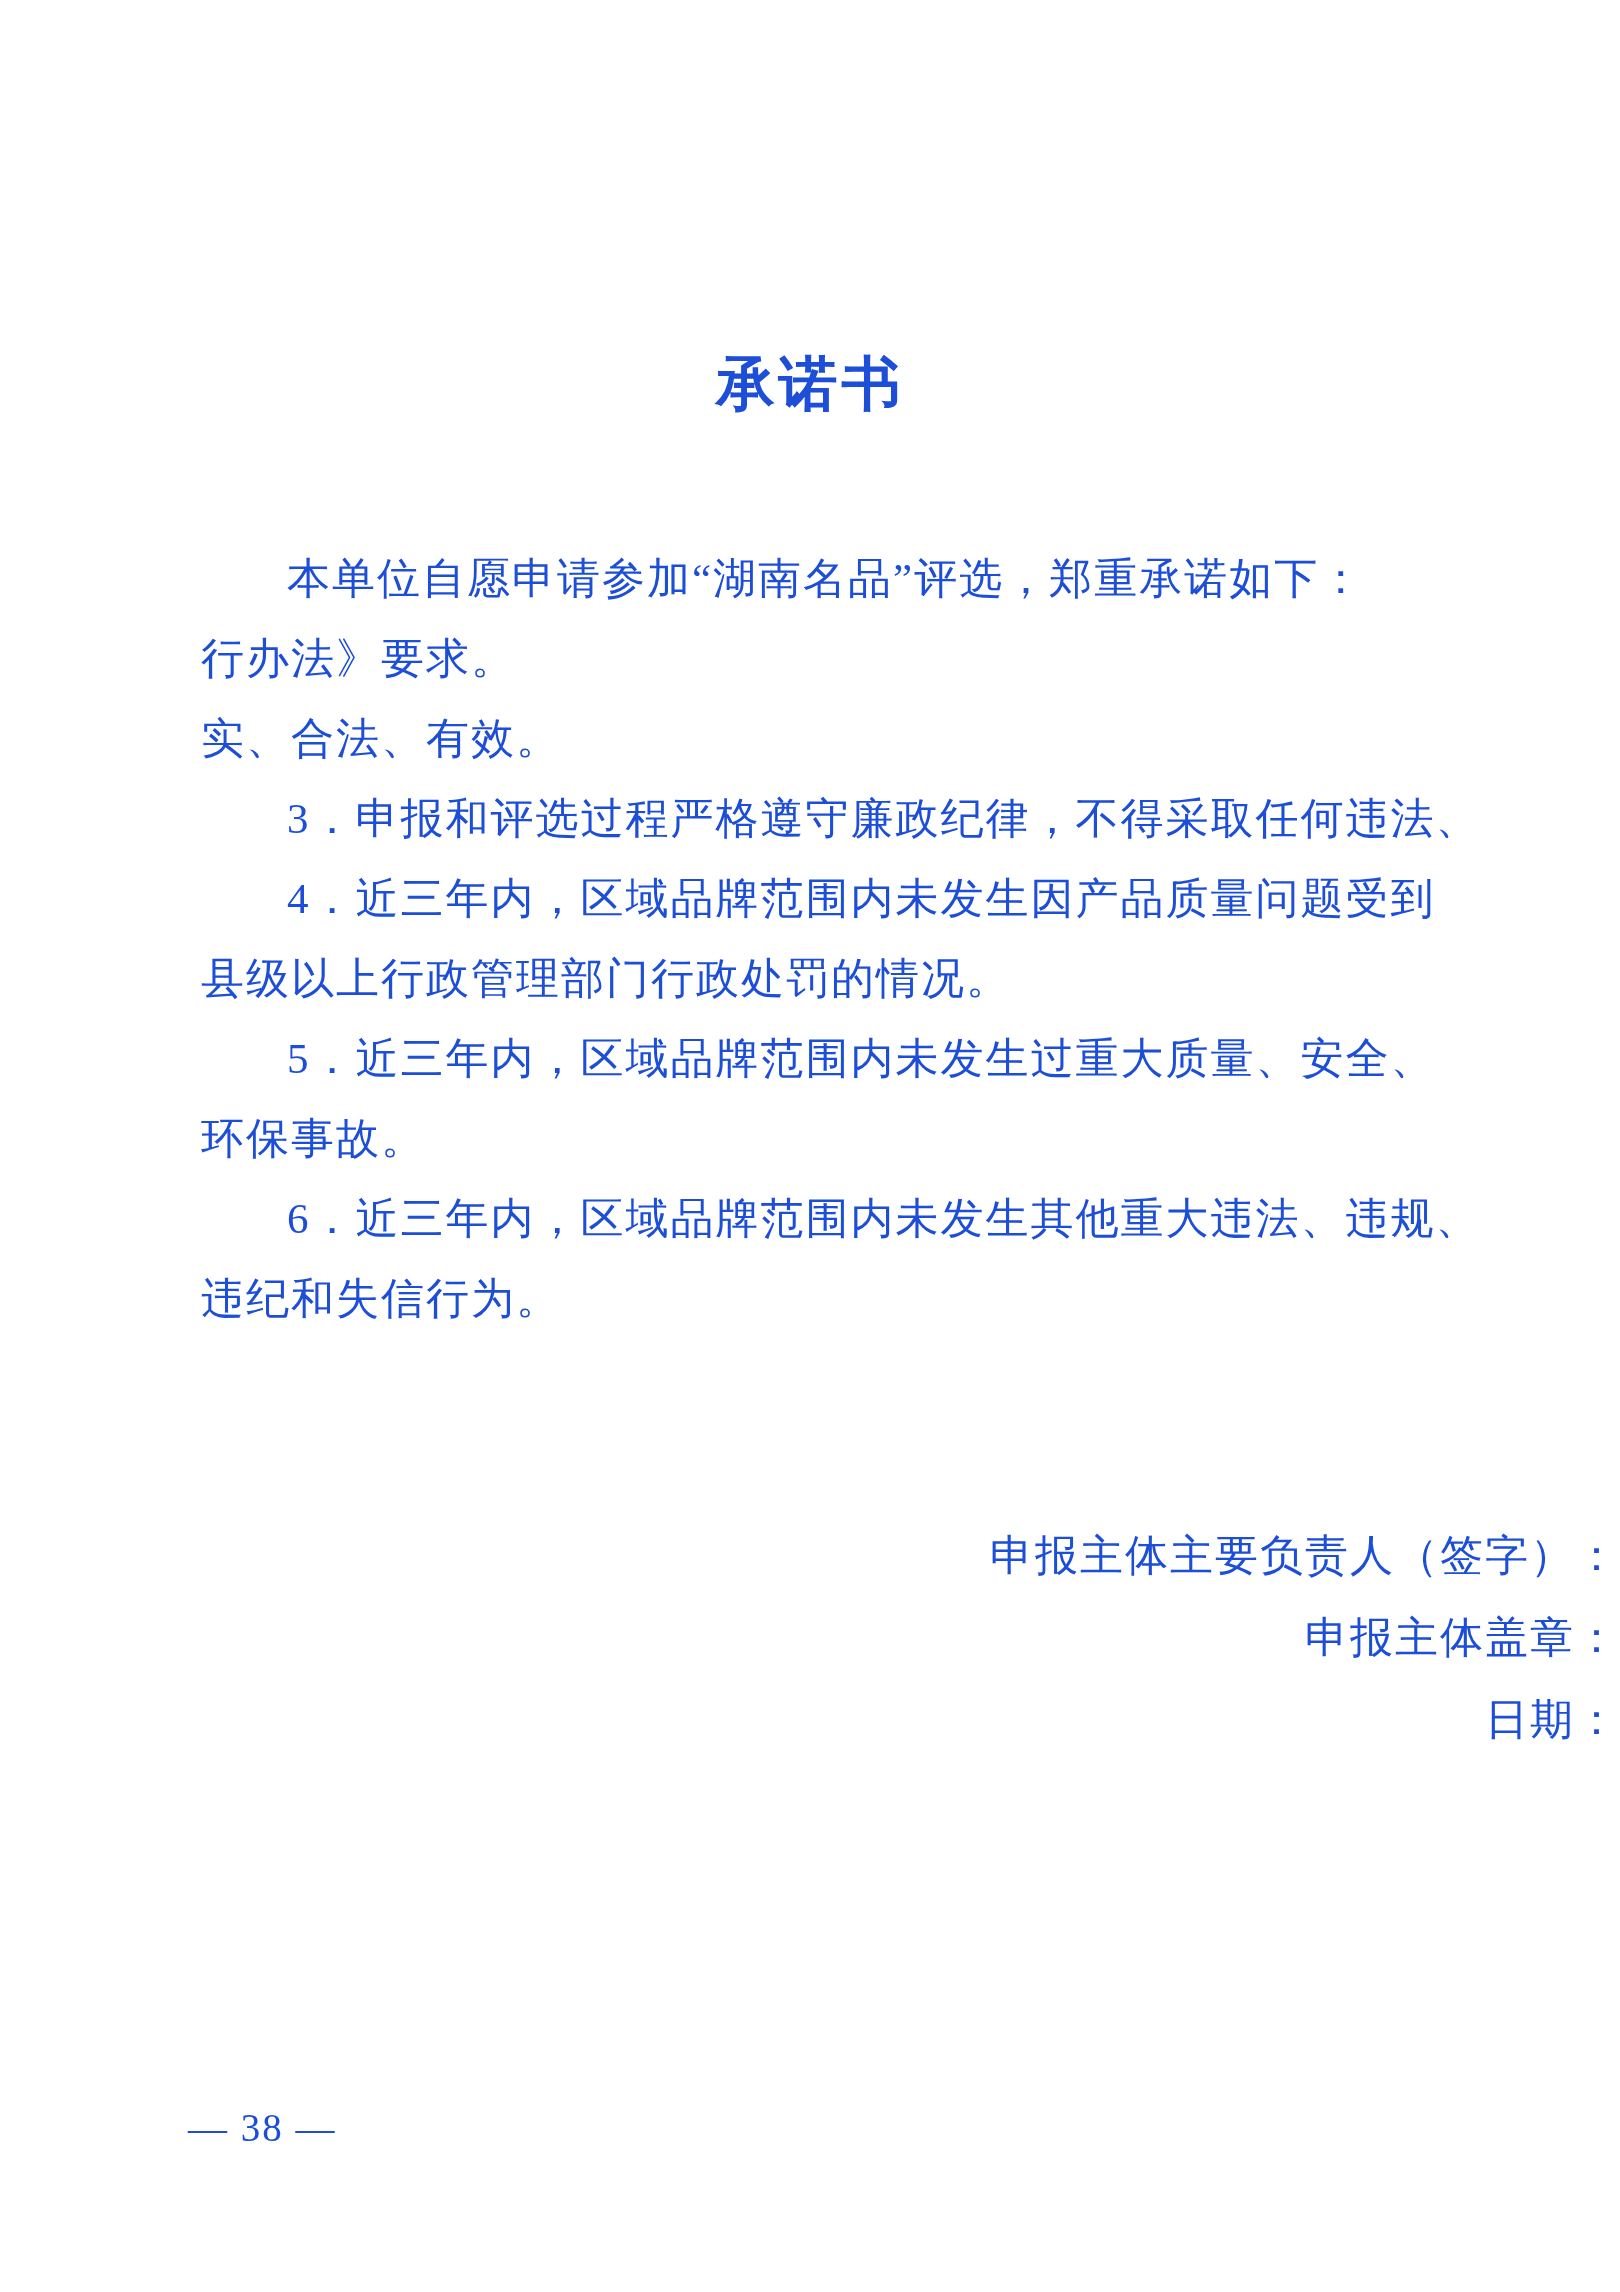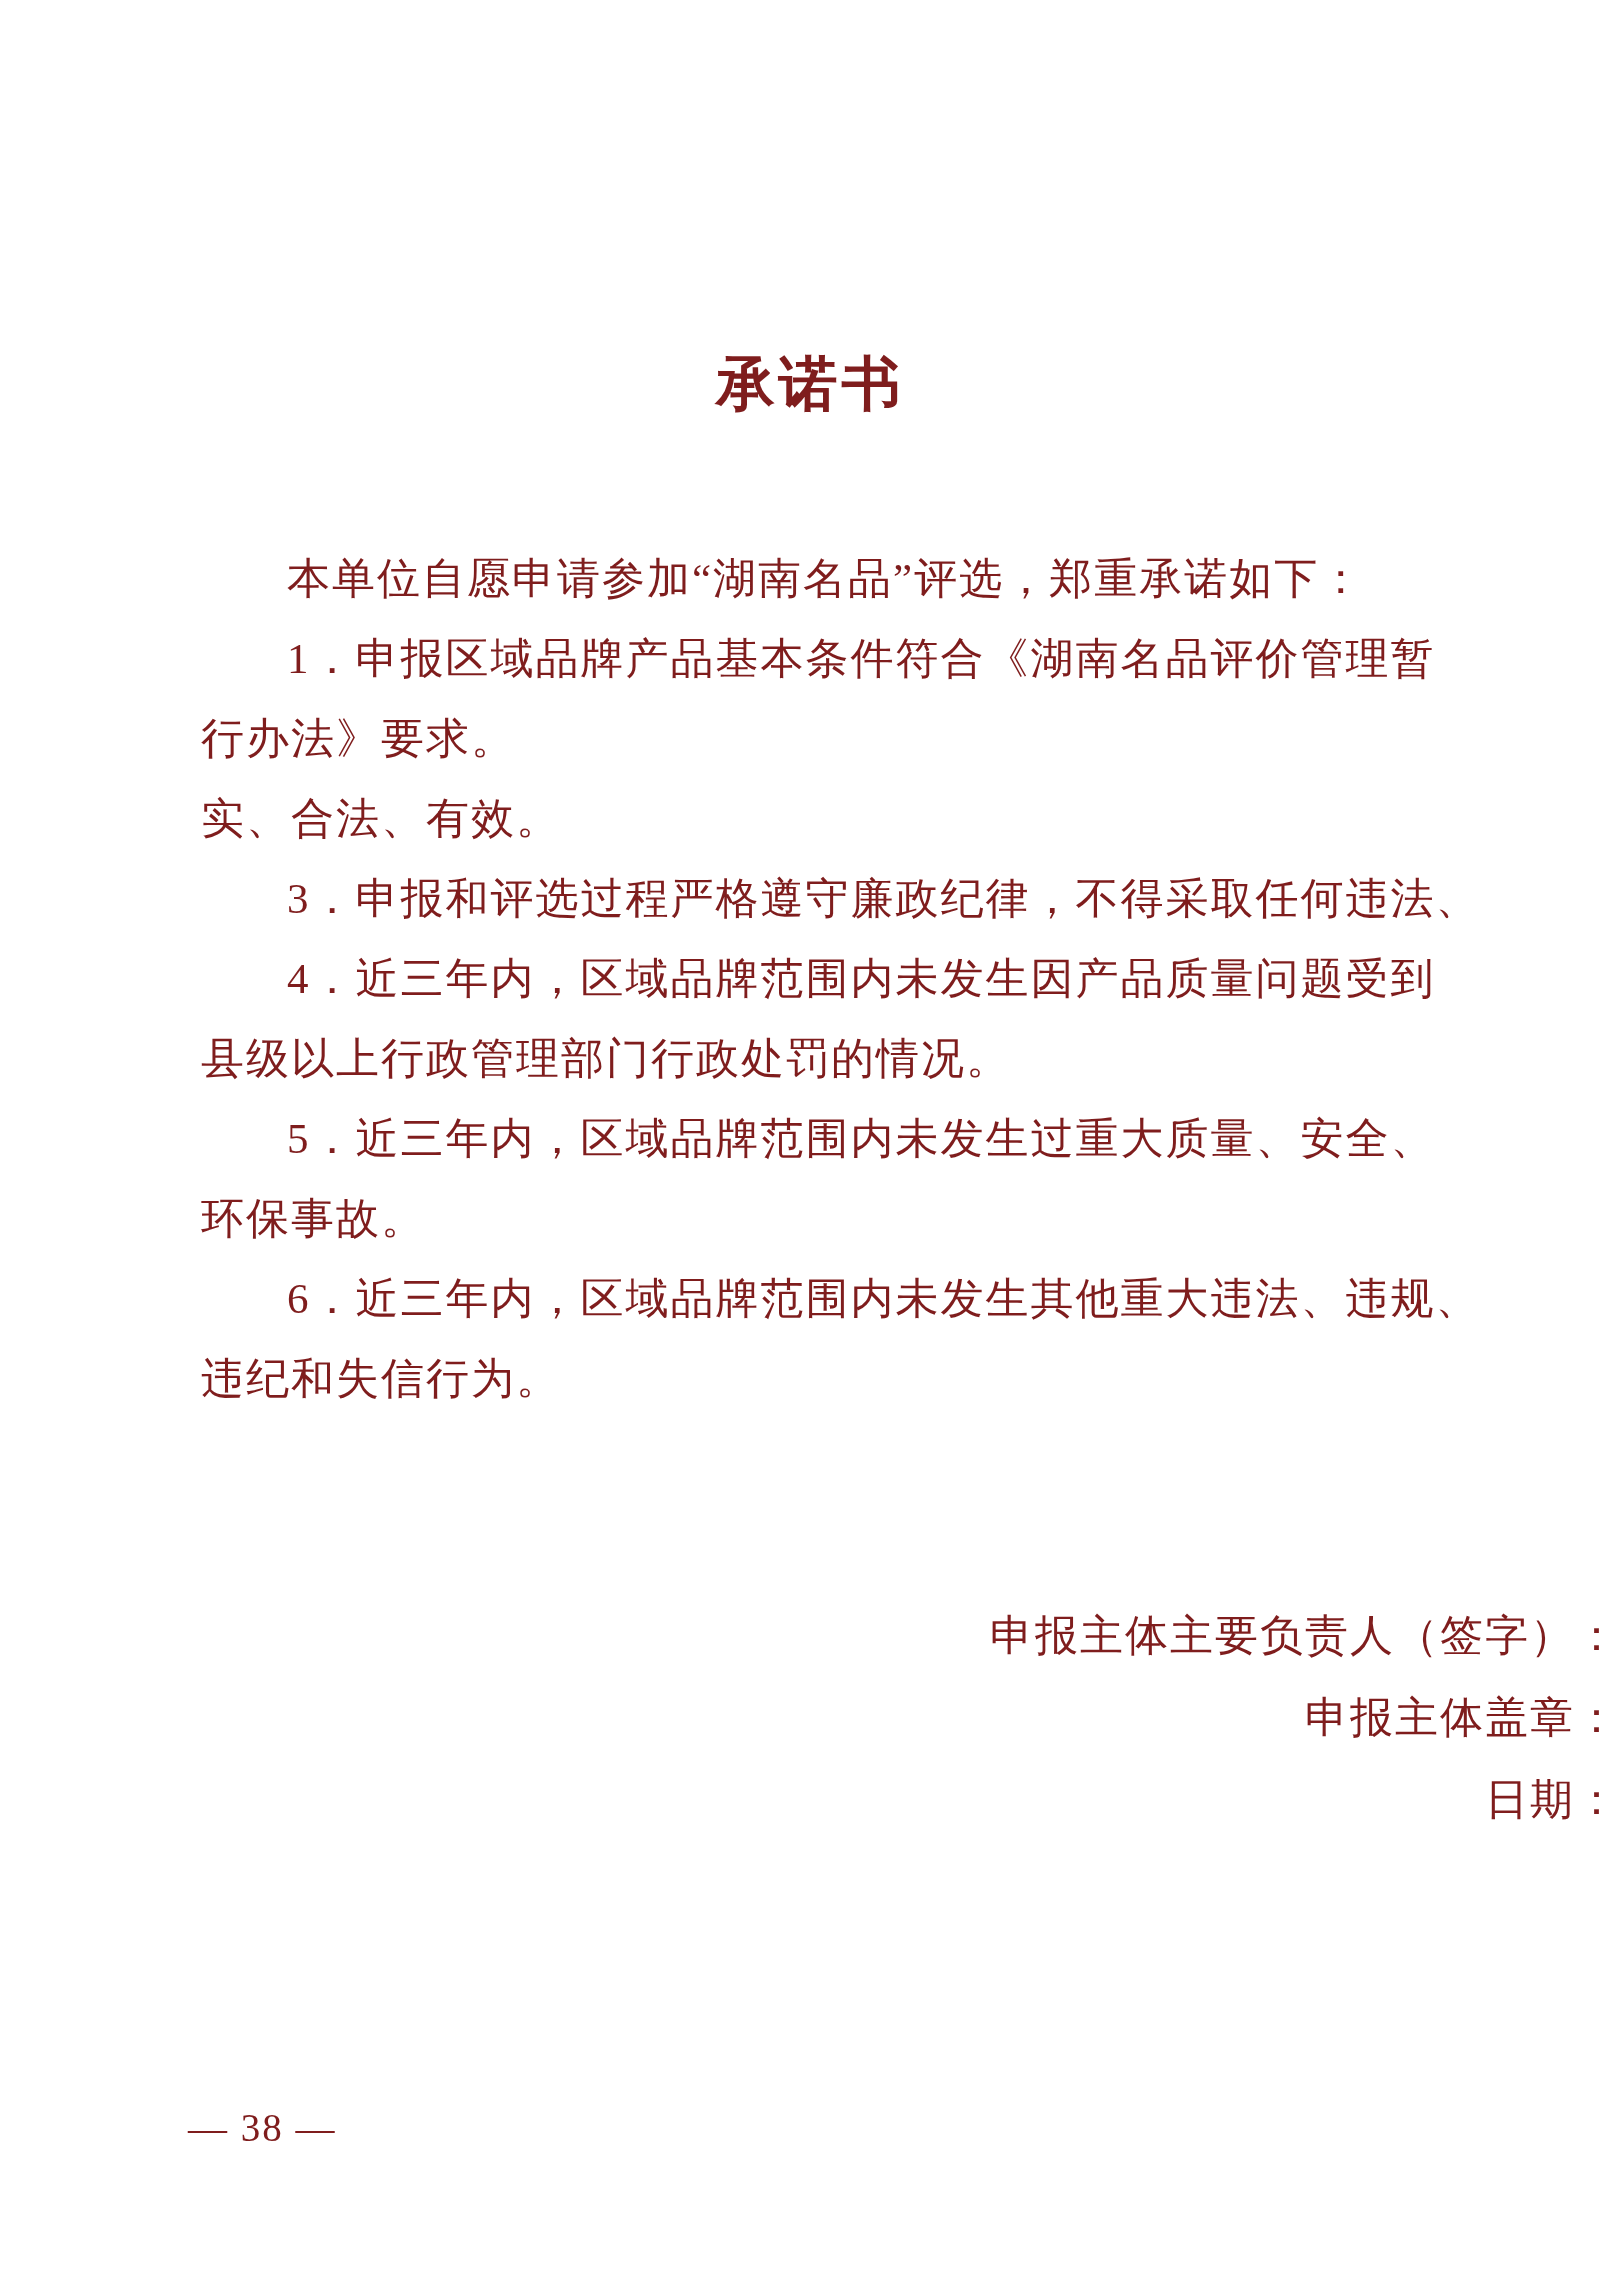--- a/index.html
+++ b/index.html
@@ -6,21 +6,21 @@
     margin: 0;
     padding: 0;
     background: #888;
   }
   .page {
     position: relative;
     width: 1620px;
     height: 2293px;
     margin: 0 auto;
     background: #ffffff;
-    color: #7f1d1d;
+    color: #1d4ed8;
     font-family: "Liberation Serif", "DejaVu Serif", serif;
     overflow: hidden;
   }
   .doc-title {
     margin: 0;
     padding-top: 355px;
     text-align: center;
     font-size: 59px;
     line-height: 1;
     font-weight: bold;
@@ -60,21 +60,20 @@
 </head>
 <body>
 
 <div class="page">
 
   <h1 class="doc-title">承诺书</h1>
 
   <div class="doc-body">
     <div class="body-line indent">本单位自愿申请参加“湖南名品”评选，郑重承诺如下：</div>
 
-    <div class="body-line indent">1．申报区域品牌产品基本条件符合《湖南名品评价管理暂</div>
     <div class="body-line">行办法》要求。</div>
 
     <div class="body-line">实、合法、有效。</div>
 
     <div class="body-line indent">3．申报和评选过程严格遵守廉政纪律，不得采取任何违法、</div>
 
     <div class="body-line indent">4．近三年内，区域品牌范围内未发生因产品质量问题受到</div>
     <div class="body-line">县级以上行政管理部门行政处罚的情况。</div>
 
     <div class="body-line indent">5．近三年内，区域品牌范围内未发生过重大质量、安全、</div>

